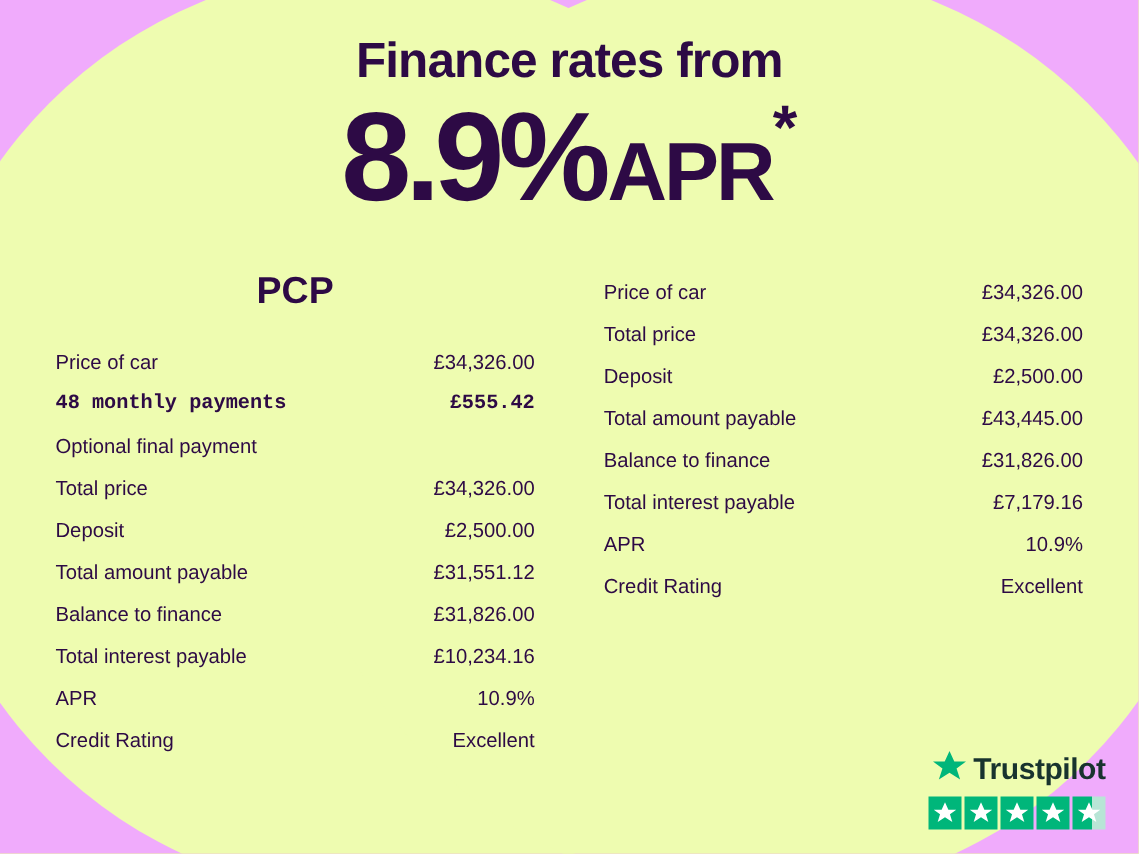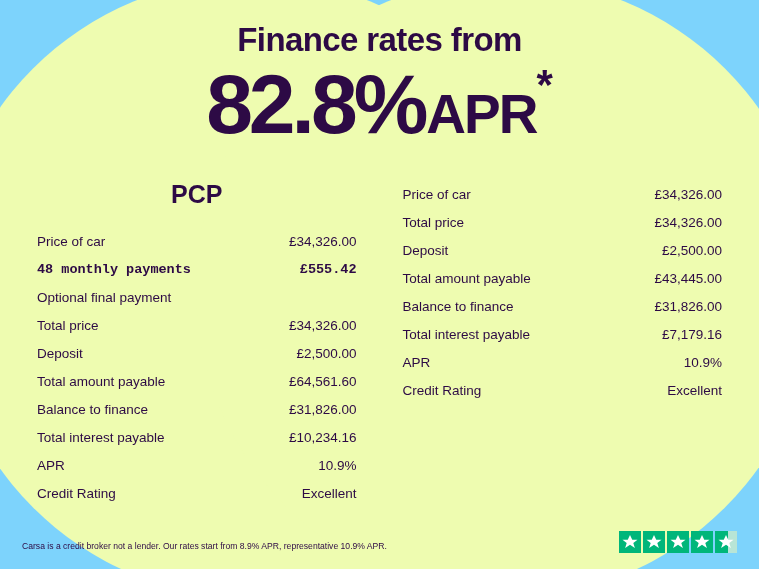--- a/index.html
+++ b/index.html
@@ -10,21 +10,21 @@
     width: 759px;
     height: 569px;
     font-family: "Liberation Sans", sans-serif;
     background: #e9f99b;
     overflow: hidden;
   }
   .poster {
     position: relative;
     width: 759px;
     height: 569px;
-    background: #7dd3fc;
+    background: #f0abfc;
     overflow: hidden;
   }
   
   .blob {
     position: absolute;
     border-radius: 50%;
     background: #eefcb0;
   }
   .blob-left {
     width: 620px;
@@ -176,21 +176,21 @@
 
 <div class="poster">
   <div class="blob blob-left"></div>
   <div class="blob blob-right"></div>
 
   <div class="content">
 
     <div class="headline">Finance rates from</div>
 
     <div class="bigrate">
-      <span class="num">82.8%</span><span class="apr">APR</span><span class="star">*</span>
+      <span class="num">8.9%</span><span class="apr">APR</span><span class="star">*</span>
     </div>
 
     <div class="columns">
 
       <div class="col">
         <div class="col-title">PCP</div>
         <table class="rates">
           <tbody>
             <tr>
               <td class="label">Price of car</td>
@@ -207,21 +207,21 @@
             <tr>
               <td class="label">Total price</td>
               <td class="value">£34,326.00</td>
             </tr>
             <tr>
               <td class="label">Deposit</td>
               <td class="value">£2,500.00</td>
             </tr>
             <tr>
               <td class="label">Total amount payable</td>
-              <td class="value">£64,561.60</td>
+              <td class="value">£31,551.12</td>
             </tr>
             <tr>
               <td class="label">Balance to finance</td>
               <td class="value">£31,826.00</td>
             </tr>
             <tr>
               <td class="label">Total interest payable</td>
               <td class="value">£10,234.16</td>
             </tr>
             <tr>
@@ -272,23 +272,30 @@
               <td class="value">Excellent</td>
             </tr>
           </tbody>
         </table>
       </div>
 
     </div>
 
     <div class="footer">
       <div class="disclaimer">
-        <div>Carsa is a credit broker not a lender. Our rates start from 8.9% APR, representative 10.9% APR.</div>
       </div>
       <div class="trustpilot">
+        <div class="tp-top">
+          <span>
+            <svg width="24" height="24" viewBox="0 0 24 24">
+                <polygon points="12,1.6 15.2,8.7 23,8.7 16.7,13.3 19.1,20.6 12,16.1 4.9,20.6 7.3,13.3 1,8.7 8.8,8.7" fill="#00b67a"></polygon>
+              </svg>
+          </span>
+          <span class="tp-name">Trustpilot</span>
+        </div>
         <div class="tp-stars">
           <span class="tp-star">
             <svg width="18" height="18" viewBox="0 0 24 24">
                 <polygon points="12,2.5 15,9 22,9 16.4,13.2 18.5,20 12,15.8 5.5,20 7.6,13.2 2,9 9,9" fill="#ffffff"></polygon>
               </svg>
           </span>
           <span class="tp-star">
             <svg width="18" height="18" viewBox="0 0 24 24">
                 <polygon points="12,2.5 15,9 22,9 16.4,13.2 18.5,20 12,15.8 5.5,20 7.6,13.2 2,9 9,9" fill="#ffffff"></polygon>
               </svg>

